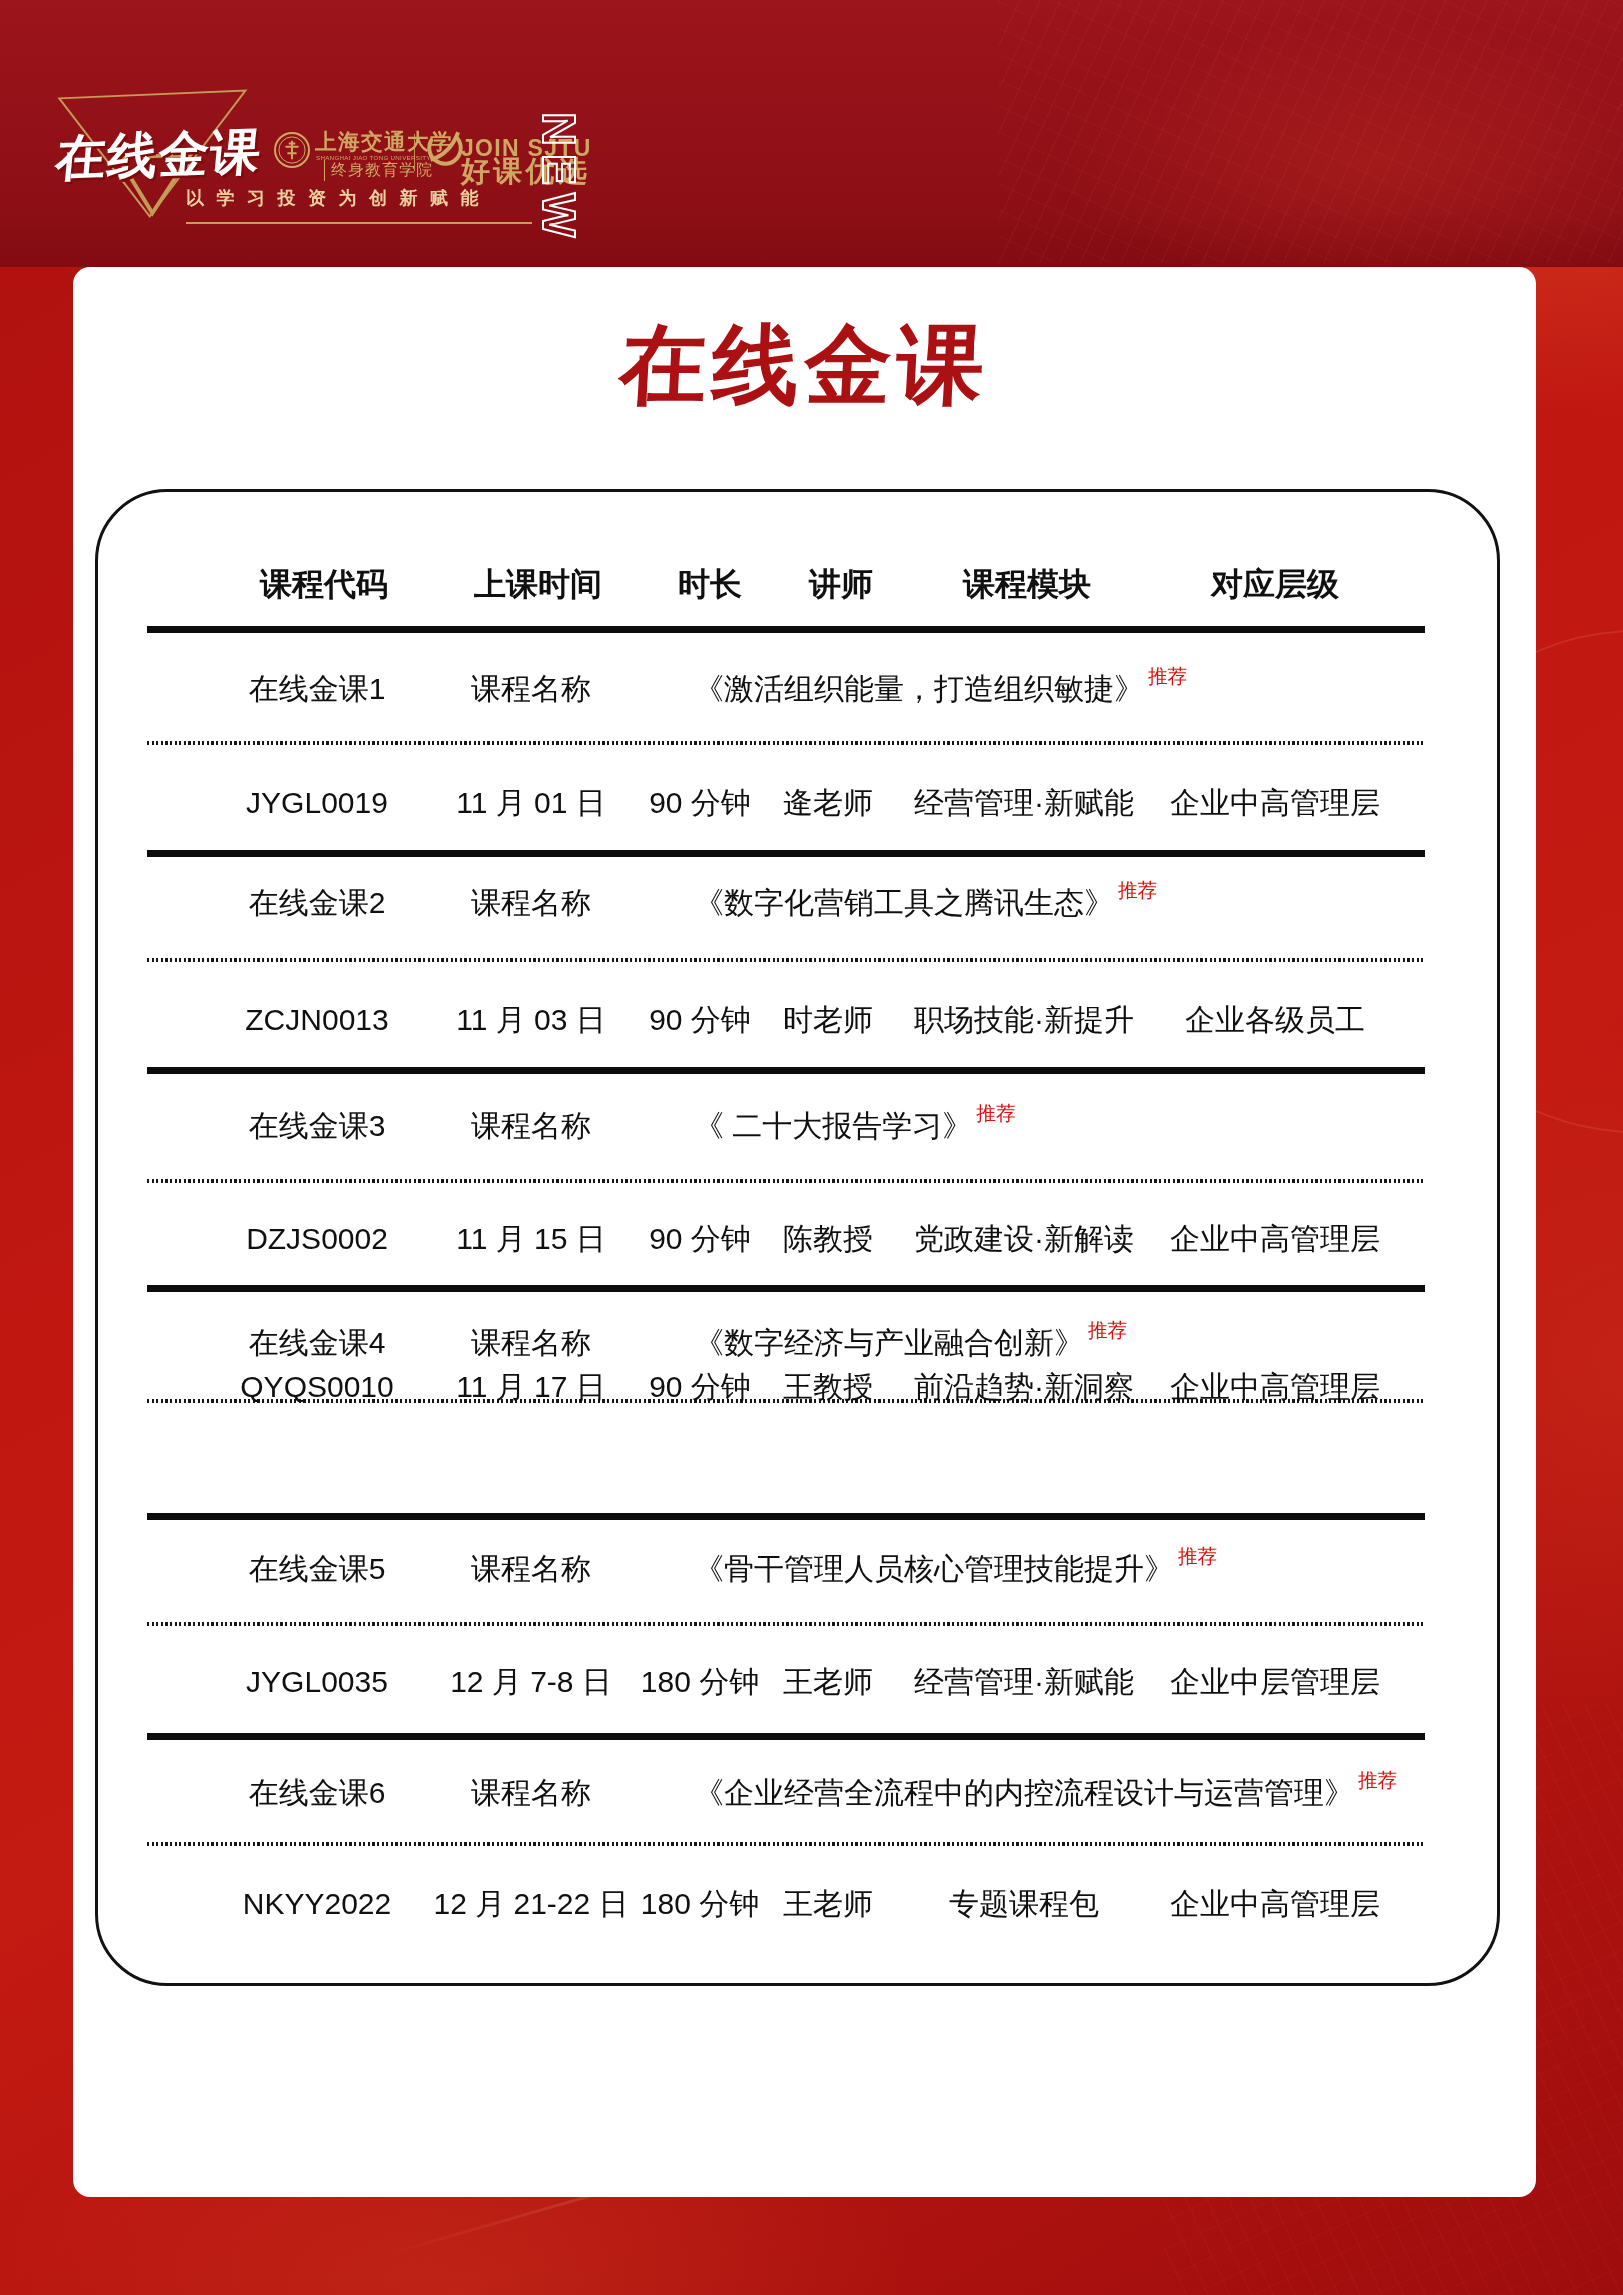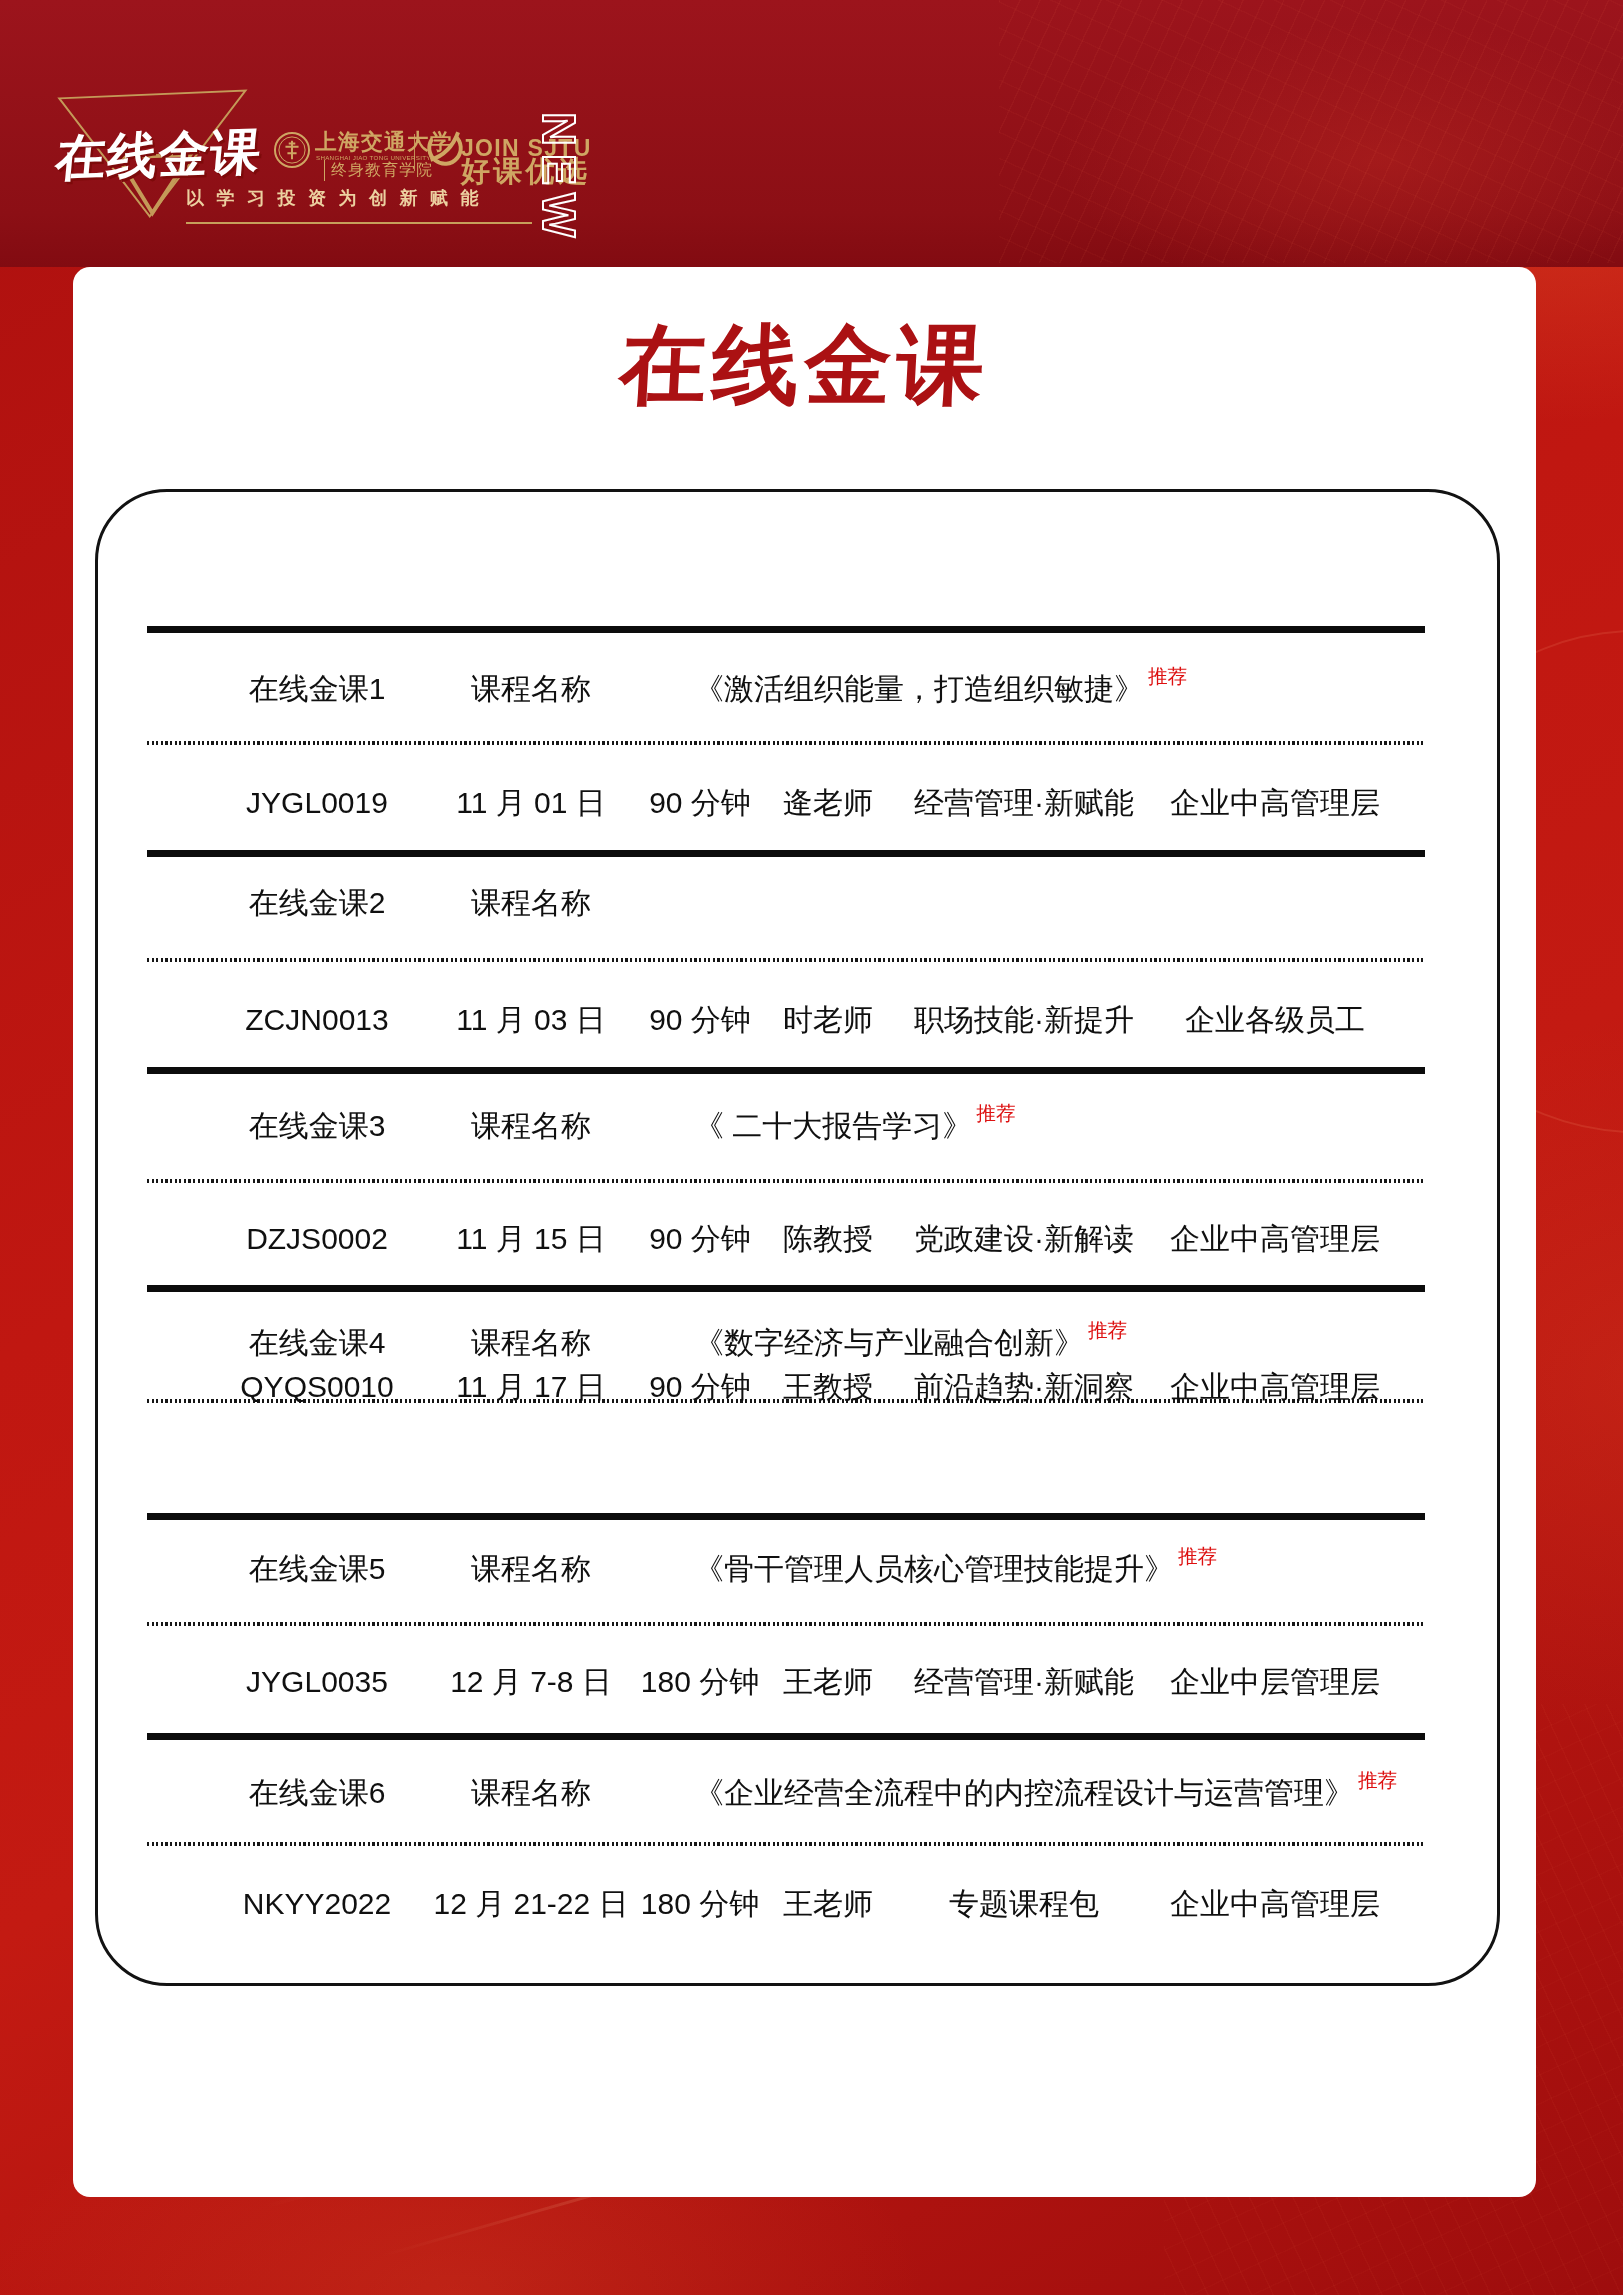--- a/index.html
+++ b/index.html
@@ -133,20 +133,28 @@
   <div class="tagline-line"></div>
 
   <div class="new-wrap">
     <span class="new-text">NEW</span>
   </div>
 
   <div class="card"></div>
   <div class="page-title">在线金课</div>
   <div class="table-card"></div>
 
+  <div class="row thead" style="top:566px">
+    <span class="cell" style="left:324px">课程代码</span>
+    <span class="cell" style="left:538px">上课时间</span>
+    <span class="cell" style="left:710px">时长</span>
+    <span class="cell" style="left:841px">讲师</span>
+    <span class="cell" style="left:1027px">课程模块</span>
+    <span class="cell" style="left:1275px">对应层级</span>
+  </div>
 
   <div class="hline thick" style="top:626px"></div>
   <div class="hline dotted" style="top:741px"></div>
   <div class="hline thick" style="top:850px"></div>
   <div class="hline dotted" style="top:958px"></div>
   <div class="hline thick" style="top:1067px"></div>
   <div class="hline dotted" style="top:1179px"></div>
   <div class="hline thick" style="top:1285px"></div>
   <div class="hline dotted" style="top:1399px"></div>
   <div class="hline thick" style="top:1513px"></div>
@@ -164,20 +172,21 @@
     <span class="cell c-date">11 月 01 日</span>
     <span class="cell c-dur">90 分钟</span>
     <span class="cell c-teacher">逄老师</span>
     <span class="cell c-module">经营管理·新赋能</span>
     <span class="cell c-level">企业中高管理层</span>
   </div>
 
   <div class="row" style="top:884px">
     <span class="cell c-code">在线金课2</span>
     <span class="cell c-date">课程名称</span>
+    <span class="book"><span>《数字化营销工具之腾讯生态》</span><span class="badge">推荐</span></span>
   </div>
   <div class="row" style="top:1001px">
     <span class="cell c-code">ZCJN0013</span>
     <span class="cell c-date">11 月 03 日</span>
     <span class="cell c-dur">90 分钟</span>
     <span class="cell c-teacher">时老师</span>
     <span class="cell c-module">职场技能·新提升</span>
     <span class="cell c-level">企业各级员工</span>
   </div>
 

